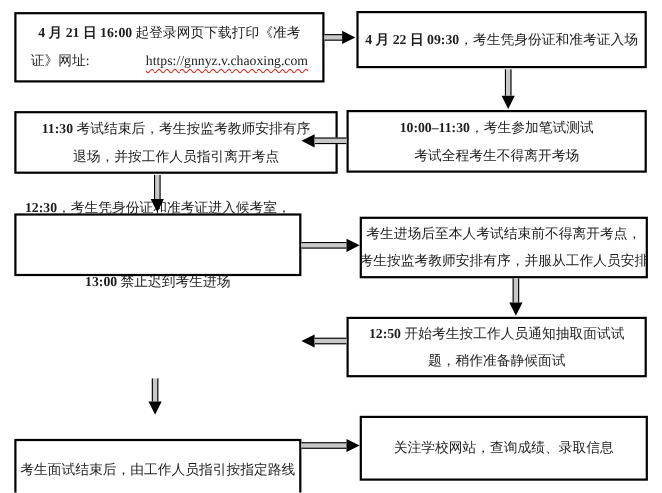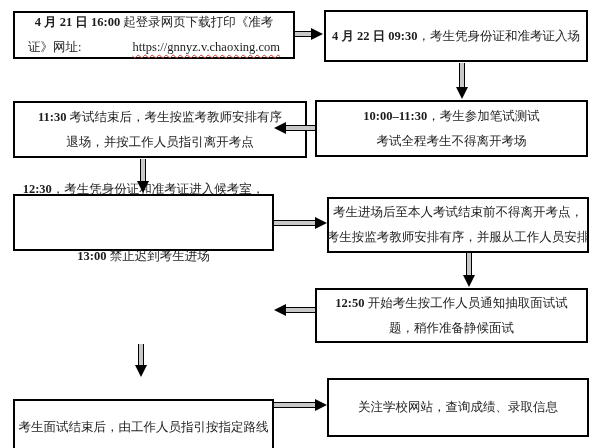--- a/index.html
+++ b/index.html
@@ -26,21 +26,21 @@
   .shaft-v{flex:1;width:6px;box-sizing:border-box;border-left:1.5px solid #000;border-right:1.5px solid #000;background:#c8c8c8;}
   .head-r{width:0;height:0;border-top:6.5px solid transparent;border-bottom:6.5px solid transparent;border-left:12px solid #000;}
   .head-l{width:0;height:0;border-top:6.5px solid transparent;border-bottom:6.5px solid transparent;border-right:12px solid #000;}
   .head-d{width:0;height:0;border-left:6.5px solid transparent;border-right:6.5px solid transparent;border-top:12px solid #000;}
 </style>
 </head>
 <body>
 
 <div id="stage">
 
-  <div class="box" style="left:13px;top:11px;width:282px;height:48px;">
+  <div class="box" style="left:13px;top:11px;width:282px;height:64px;">
       <div class="line"><span class="b">4 月 21 日 16:00 </span><span>起登录网页下载打印《准考</span></div>
       <div class="line"><span>证》网址: </span><span class="wavy">https://gnnyz.v.chaoxing.com</span></div>
     </div>
   <div class="box" style="left:324px;top:10px;width:264px;height:52px;">
       <div class="line"><span class="b">4 月 22 日 09:30</span><span>，考生凭身份证和准考证入场</span></div>
     </div>
 
   <div class="box" style="left:13px;top:101px;width:294px;height:57px;">
       <div class="line"><span class="b">11:30 </span><span>考试结束后，考生按监考教师安排有序</span></div>
       <div class="line"><span>退场，并按工作人员指引离开考点</span></div>

